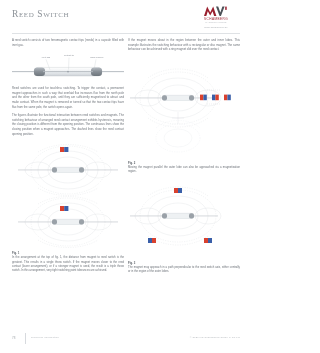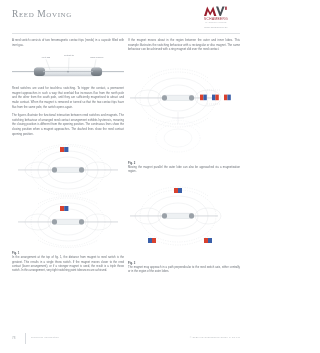--- a/index.html
+++ b/index.html
@@ -88,21 +88,21 @@
     position:absolute;right:10px;top:3px;font-size:2.5px;color:#b2b6ba;
     letter-spacing:.15px;white-space:nowrap;
   }
 </style>
 </head>
 <body>
 
 <div class="page">
 
   <div class="header">
-    <div class="doc-title">Reed Moving</div>
+    <div class="doc-title">Reed Switch</div>
 
     <div class="logo">
       <span class="logo-mark">
         <svg width="26" height="11" viewBox="0 0 26 11">
           <path d="M1,10 L4.2,0.6 L7.2,6.4 L10.2,0.6 L13.4,10 L11.1,10 L9.6,5.2 L7.2,9.6 L4.8,5.2 L3.3,10 Z" fill="#9a1f2e"></path>
           <path d="M13.0,0.6 L15.2,0.6 L17.3,6.6 L19.4,0.6 L21.6,0.6 L17.9,10 L16.6,10 Z" fill="#4b5157"></path>
           <rect x="22.2" y="0.6" width="1.5" height="3.3" fill="#9a1f2e"></rect>
         </svg>
       </span>
       <div class="logo-name">SCHAMBERG</div>

